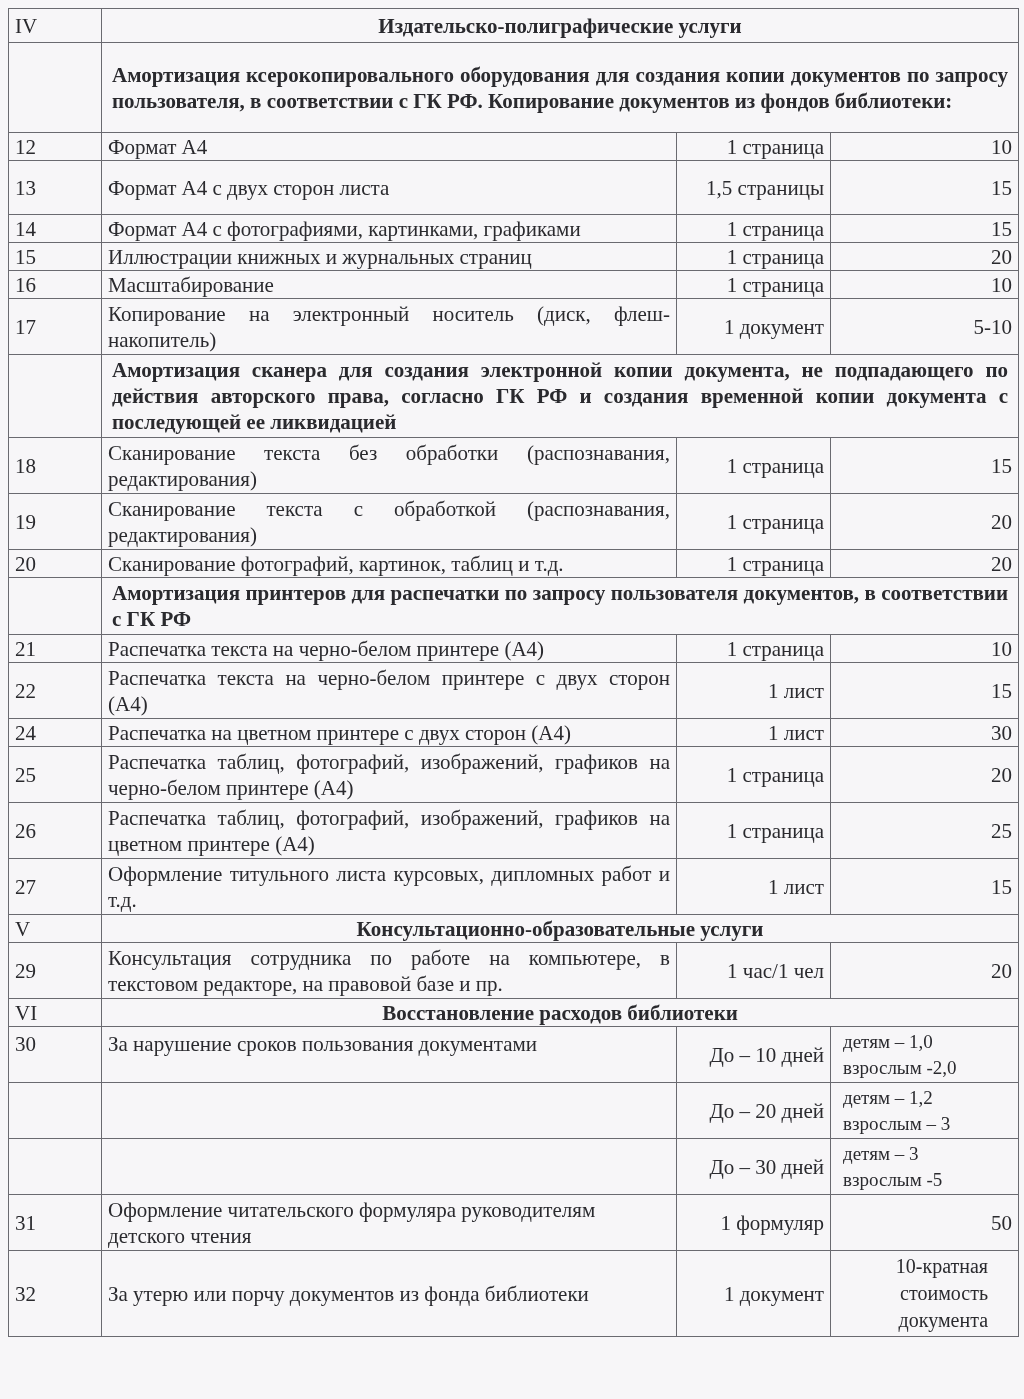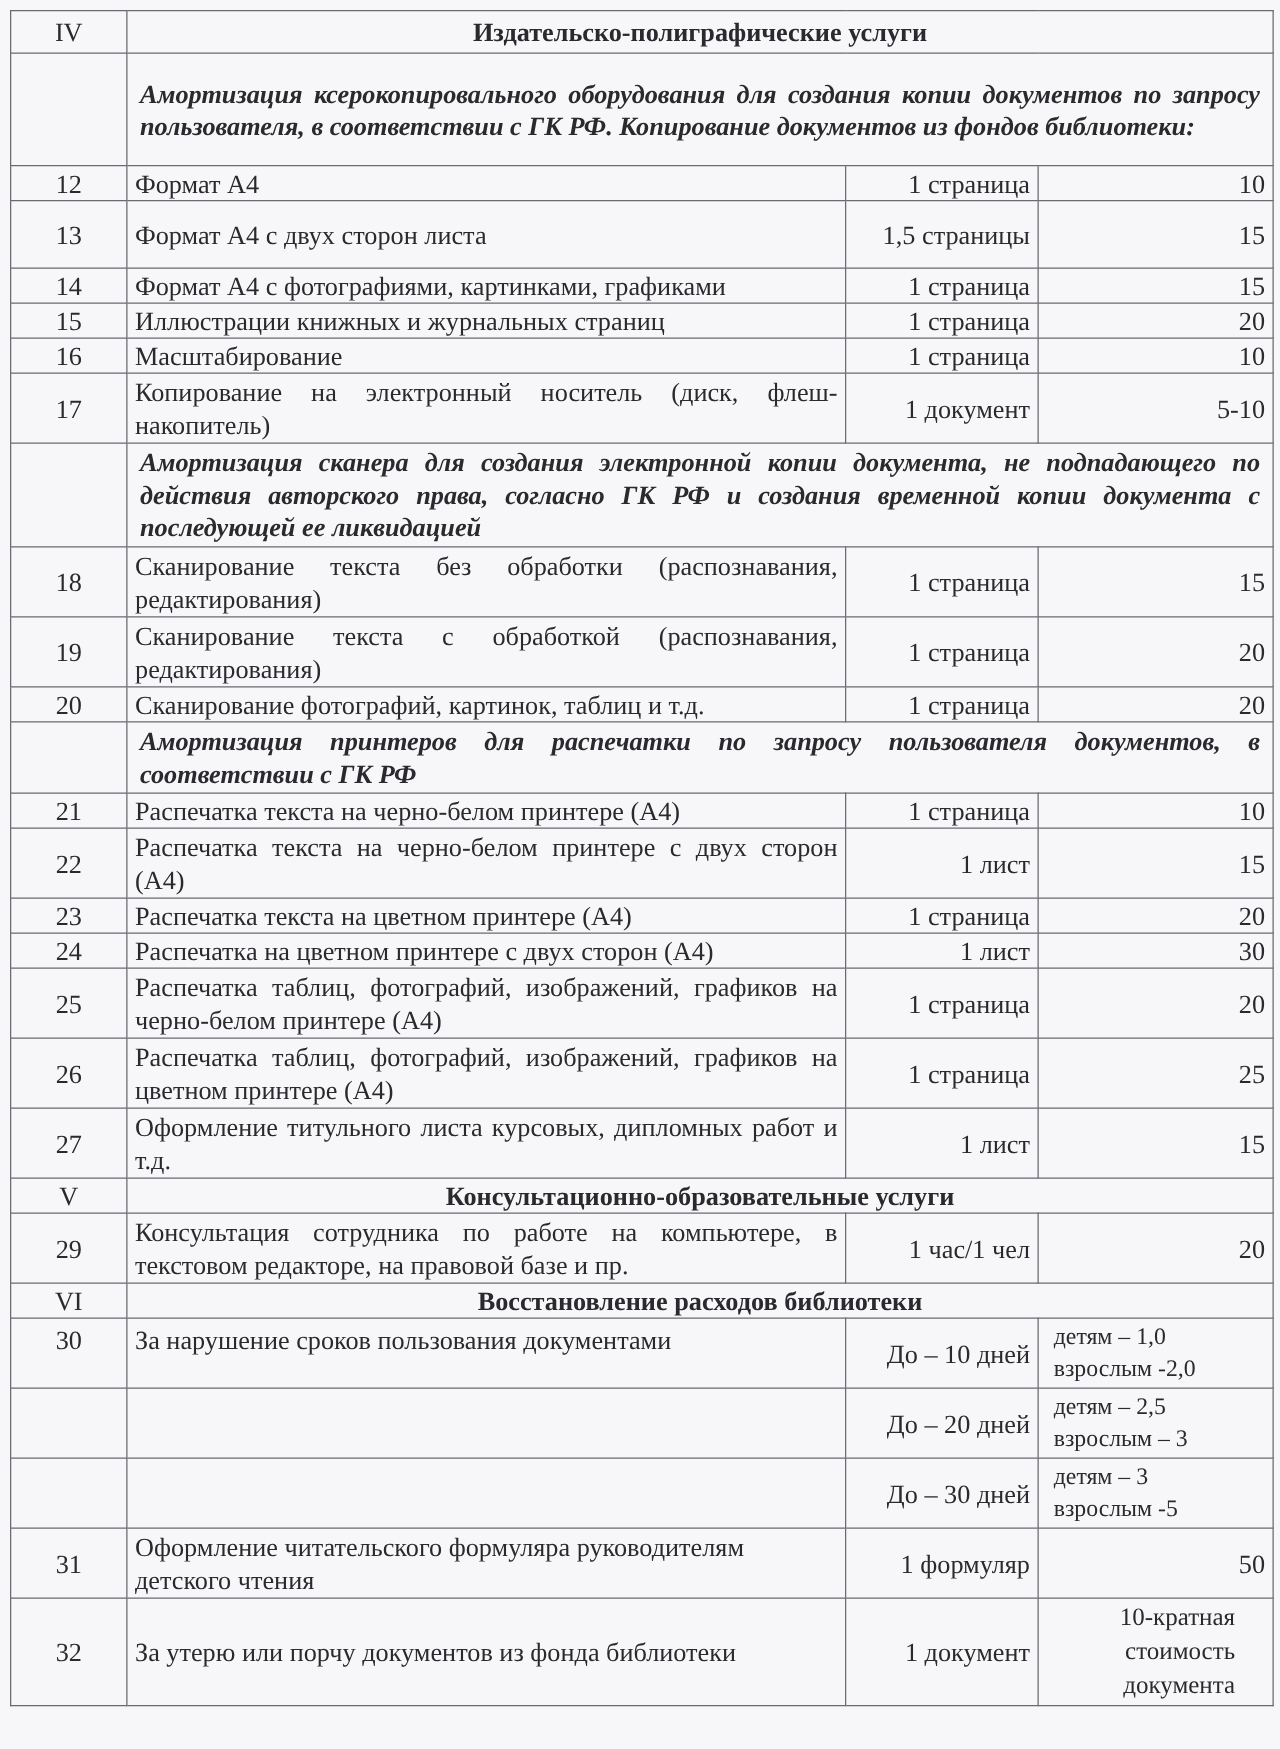--- a/index.html
+++ b/index.html
@@ -1,23 +1,23 @@
 <!DOCTYPE html>
 <html><head>
 <meta charset="utf-8">
 <style>
   html,body{margin:0;padding:0;background:#f7f6f8;}
   body{width:1024px;height:1399px;overflow:hidden;position:relative;font-family:"Liberation Serif",serif;color:#2a2a2e;}
   table{position:absolute;left:8px;top:8px;width:1010px;border-collapse:collapse;table-layout:fixed;}
   td{border:1.5px solid #6a6a70;padding:0 6px;font-size:21px;line-height:26px;vertical-align:middle;}
-  td.num{text-align:center;}
+  td.num{text-align:left;}
   td.unit{text-align:right;}
   td.price{text-align:right;}
   td.sec{text-align:center;font-weight:bold;}
-  td.sub{font-style:italic;font-weight:bold;text-align:justify;padding:2px 10px;}
+  td.sub{font-weight:bold;text-align:justify;padding:2px 10px;}
   td.desc{text-align:justify;}
   td.small{text-align:left;font-size:19px;line-height:26px;padding-left:12px;}
   col.c1{width:93px;} col.c2{width:575px;} col.c3{width:154px;} col.c4{width:188px;}
 </style>
 </head>
 <body>
 
 <table>
   <colgroup>
       <col class="c1">
@@ -108,26 +108,20 @@
     <td class="unit">1 страница</td>
     <td class="price">10</td>
   </tr>
   <tr style="height:56px">
     <td class="num">22</td>
     <td class="desc">Распечатка текста на черно-белом принтере с двух сторон (А4)</td>
     <td class="unit">1 лист</td>
     <td class="price">15</td>
   </tr>
   <tr style="height:28px">
-    <td class="num">23</td>
-    <td class="desc">Распечатка текста на цветном принтере (А4)</td>
-    <td class="unit">1 страница</td>
-    <td class="price">20</td>
-  </tr>
-  <tr style="height:28px">
     <td class="num">24</td>
     <td class="desc">Распечатка на цветном принтере с двух сторон (А4)</td>
     <td class="unit">1 лист</td>
     <td class="price">30</td>
   </tr>
   <tr style="height:56px">
     <td class="num">25</td>
     <td class="desc">Распечатка таблиц, фотографий, изображений, графиков на черно-белом принтере (А4)</td>
     <td class="unit">1 страница</td>
     <td class="price">20</td>
@@ -167,21 +161,21 @@
     <td class="small">
           <div>детям – 1,0</div>
           <div>взрослым -2,0</div>
         </td>
   </tr>
   <tr style="height:56px">
     <td></td>
     <td></td>
     <td class="unit">До – 20 дней</td>
     <td class="small">
-          <div>детям – 2,5</div>
+          <div>детям – 1,2</div>
           <div>взрослым – 3</div>
         </td>
   </tr>
   <tr style="height:56px">
     <td></td>
     <td></td>
     <td class="unit">До – 30 дней</td>
     <td class="small">
           <div>детям – 3</div>
           <div>взрослым -5</div>

